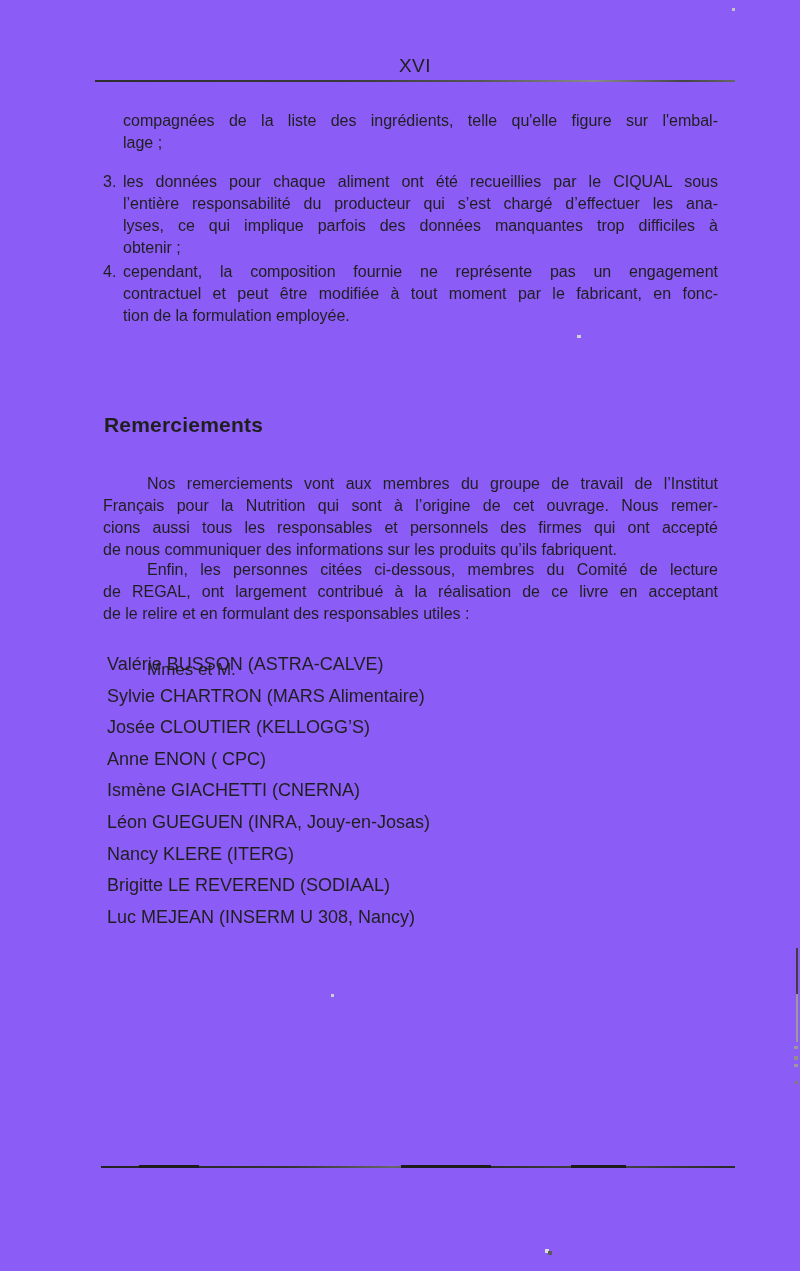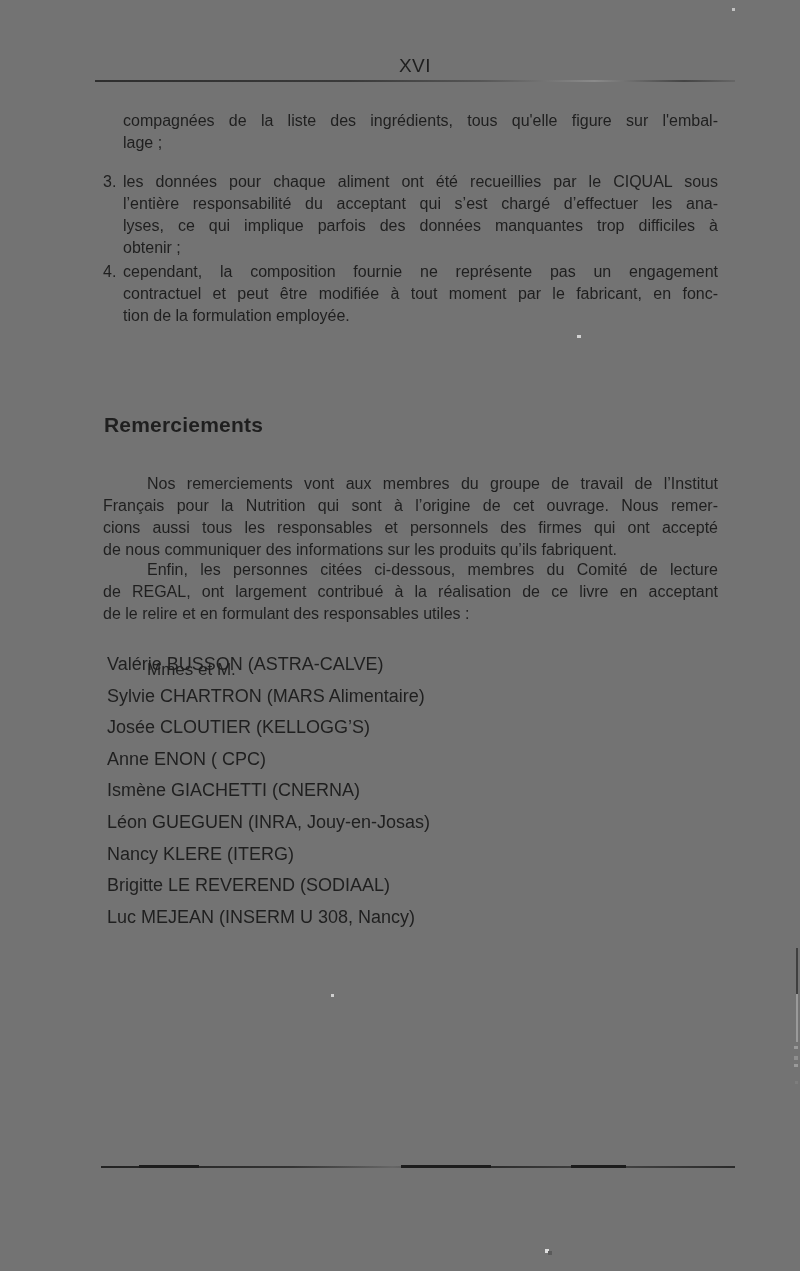--- a/index.html
+++ b/index.html
@@ -1,21 +1,21 @@
 <!DOCTYPE html>
 <html><head>
 <meta charset="utf-8">
 <style>
   html, body { margin: 0; padding: 0; background: #e8e8e8; }
   .page {
     position: relative;
     width: 800px;
     height: 1271px;
     margin: 0 auto;
-    background: #737373;
+    background: #8b5cf6;
     font-family: "Liberation Sans", sans-serif;
     color: #1f1f1f;
     overflow: hidden;
   }
   .abs { position: absolute; }
 
   
   .page-number {
     left: 95px; top: 55px; width: 640px;
     text-align: center;
@@ -82,29 +82,29 @@
 </style>
 </head>
 <body>
 
 <div class="page">
 
   <div class="abs page-number">XVI</div>
   <div class="abs header-rule"></div>
 
   <div class="abs textblock continuation">
-      <div class="tline">compagnées de la liste des ingrédients, tous qu'elle figure sur l'embal-</div>
+      <div class="tline">compagnées de la liste des ingrédients, telle qu'elle figure sur l'embal-</div>
       <div class="tline last">lage ;</div>
     </div>
 
   <div class="abs textblock list-item" style="top:171px">
     <span class="num">3.</span>
     <div class="item-lines">
         <div class="tline">les données pour chaque aliment ont été recueillies par le CIQUAL sous</div>
-        <div class="tline">l’entière responsabilité du acceptant qui s’est chargé d’effectuer les ana-</div>
+        <div class="tline">l’entière responsabilité du producteur qui s’est chargé d’effectuer les ana-</div>
         <div class="tline">lyses, ce qui implique parfois des données manquantes trop difficiles à</div>
         <div class="tline last">obtenir ;</div>
       </div>
   </div>
 
   <div class="abs textblock list-item" style="top:261px">
     <span class="num">4.</span>
     <div class="item-lines">
         <div class="tline">cependant, la composition fournie ne représente pas un engagement</div>
         <div class="tline">contractuel et peut être modifiée à tout moment par le fabricant, en fonc-</div>

